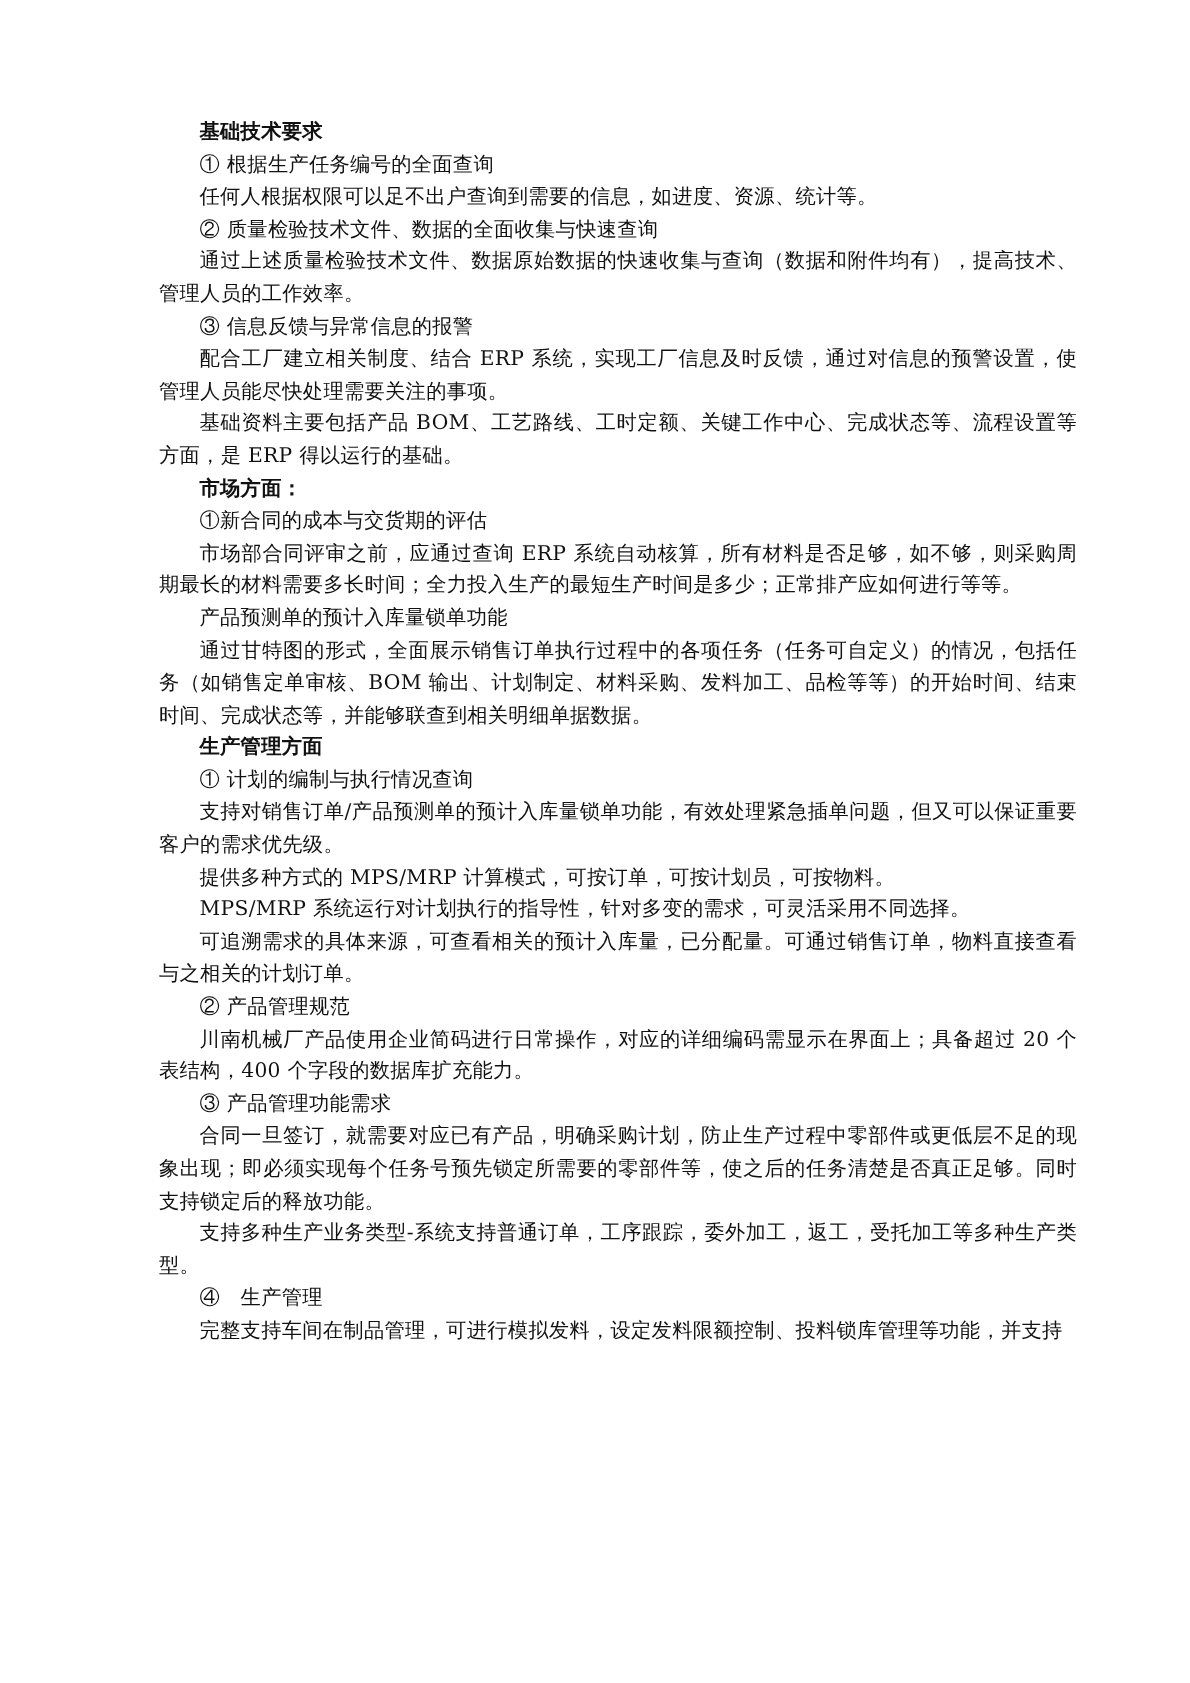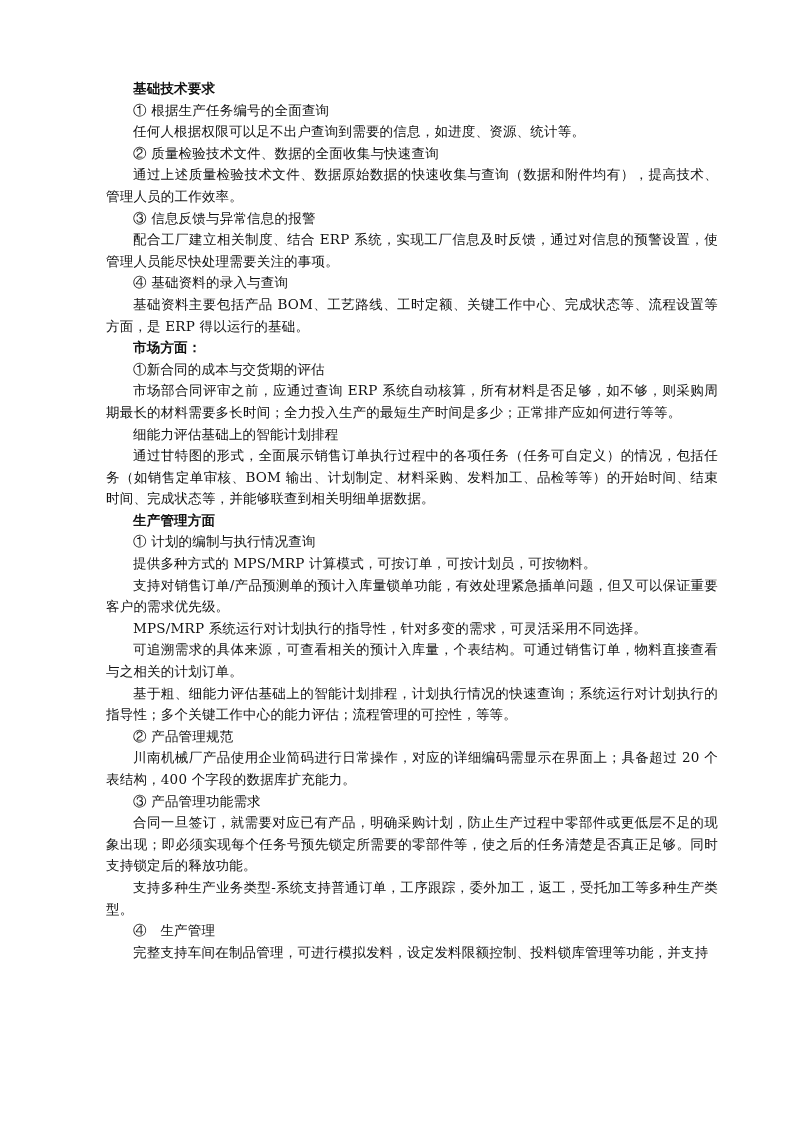--- a/index.html
+++ b/index.html
@@ -21,36 +21,34 @@
 <body>
 
 <div class="page">
   <p class="p h">基础技术要求</p>
   <p class="p">① 根据生产任务编号的全面查询</p>
   <p class="p">任何人根据权限可以足不出户查询到需要的信息，如进度、资源、统计等。</p>
   <p class="p">② 质量检验技术文件、数据的全面收集与快速查询</p>
   <p class="p">通过上述质量检验技术文件、数据原始数据的快速收集与查询（数据和附件均有），提高技术、管理人员的工作效率。</p>
   <p class="p">③ 信息反馈与异常信息的报警</p>
   <p class="p">配合工厂建立相关制度、结合 ERP 系统，实现工厂信息及时反馈，通过对信息的预警设置，使管理人员能尽快处理需要关注的事项。</p>
-  <p class="p">④ 基础资料的录入与查询</p>
   <p class="p">基础资料主要包括产品 BOM、工艺路线、工时定额、关键工作中心、完成状态等、流程设置等方面，是 ERP 得以运行的基础。</p>
 
   <p class="p h">市场方面：</p>
   <p class="p">①新合同的成本与交货期的评估</p>
   <p class="p">市场部合同评审之前，应通过查询 ERP 系统自动核算，所有材料是否足够，如不够，则采购周期最长的材料需要多长时间；全力投入生产的最短生产时间是多少；正常排产应如何进行等等。</p>
-  <p class="p">细能力评估基础上的智能计划排程</p>
+  <p class="p">产品预测单的预计入库量锁单功能</p>
   <p class="p">通过甘特图的形式，全面展示销售订单执行过程中的各项任务（任务可自定义）的情况，包括任务（如销售定单审核、BOM 输出、计划制定、材料采购、发料加工、品检等等）的开始时间、结束时间、完成状态等，并能够联查到相关明细单据数据。</p>
 
   <p class="p h">生产管理方面</p>
   <p class="p">① 计划的编制与执行情况查询</p>
+  <p class="p">支持对销售订单/产品预测单的预计入库量锁单功能，有效处理紧急插单问题，但又可以保证重要客户的需求优先级。</p>
   <p class="p">提供多种方式的 MPS/MRP 计算模式，可按订单，可按计划员，可按物料。</p>
-  <p class="p">支持对销售订单/产品预测单的预计入库量锁单功能，有效处理紧急插单问题，但又可以保证重要客户的需求优先级。</p>
   <p class="p">MPS/MRP 系统运行对计划执行的指导性，针对多变的需求，可灵活采用不同选择。</p>
-  <p class="p">可追溯需求的具体来源，可查看相关的预计入库量，个表结构。可通过销售订单，物料直接查看与之相关的计划订单。</p>
-  <p class="p">基于粗、细能力评估基础上的智能计划排程，计划执行情况的快速查询；系统运行对计划执行的指导性；多个关键工作中心的能力评估；流程管理的可控性，等等。</p>
+  <p class="p">可追溯需求的具体来源，可查看相关的预计入库量，已分配量。可通过销售订单，物料直接查看与之相关的计划订单。</p>
   <p class="p">② 产品管理规范</p>
   <p class="p">川南机械厂产品使用企业简码进行日常操作，对应的详细编码需显示在界面上；具备超过 20 个表结构，400 个字段的数据库扩充能力。</p>
   <p class="p">③ 产品管理功能需求</p>
   <p class="p">合同一旦签订，就需要对应已有产品，明确采购计划，防止生产过程中零部件或更低层不足的现象出现；即必须实现每个任务号预先锁定所需要的零部件等，使之后的任务清楚是否真正足够。同时支持锁定后的释放功能。</p>
   <p class="p">支持多种生产业务类型-系统支持普通订单，工序跟踪，委外加工，返工，受托加工等多种生产类型。</p>
   <p class="p">④　生产管理</p>
   <p class="p">完整支持车间在制品管理，可进行模拟发料，设定发料限额控制、投料锁库管理等功能，并支持</p>
 </div>
 
 </body></html>

